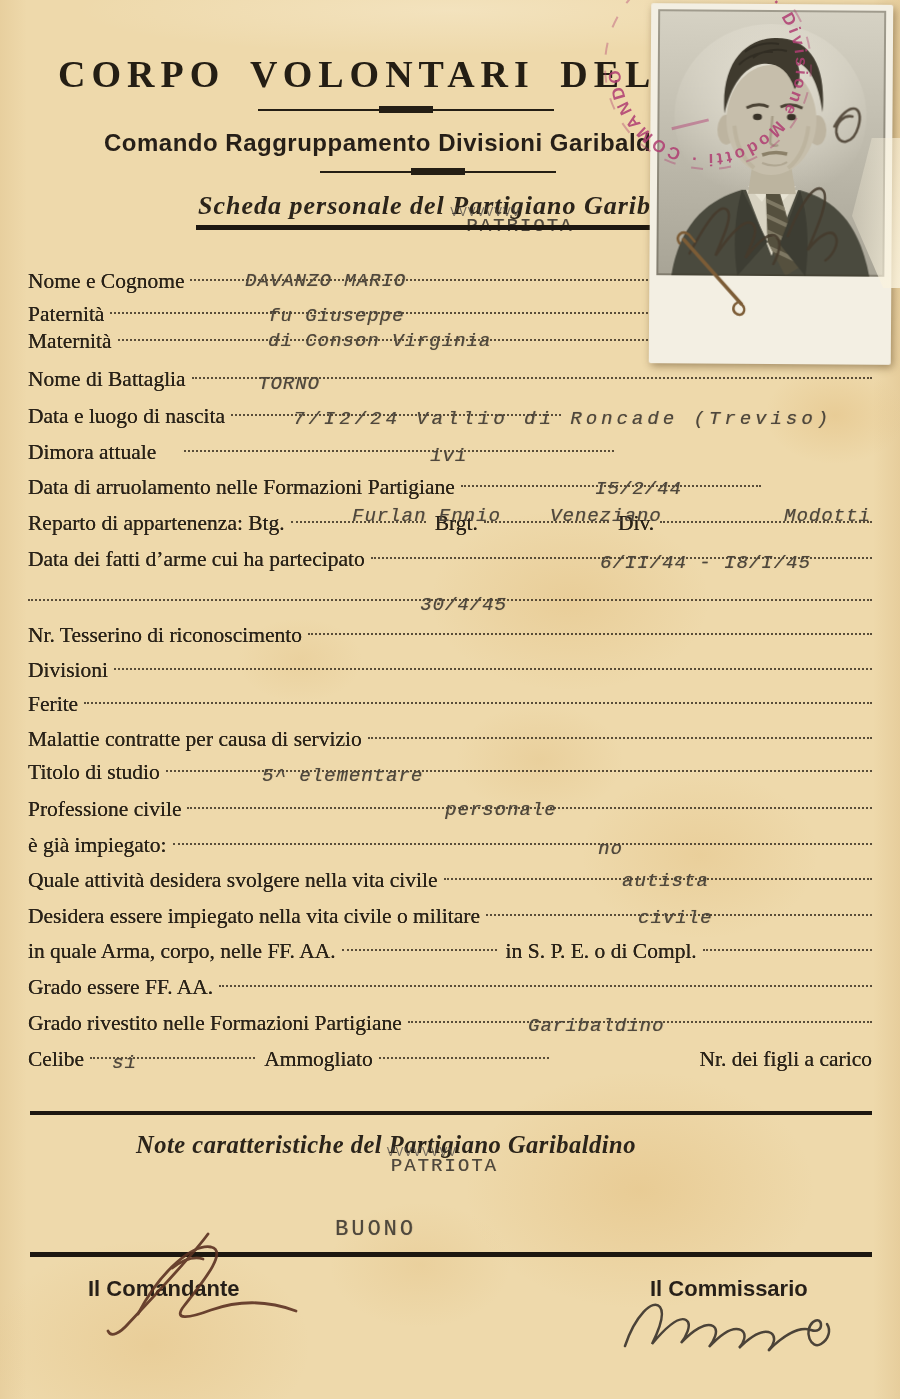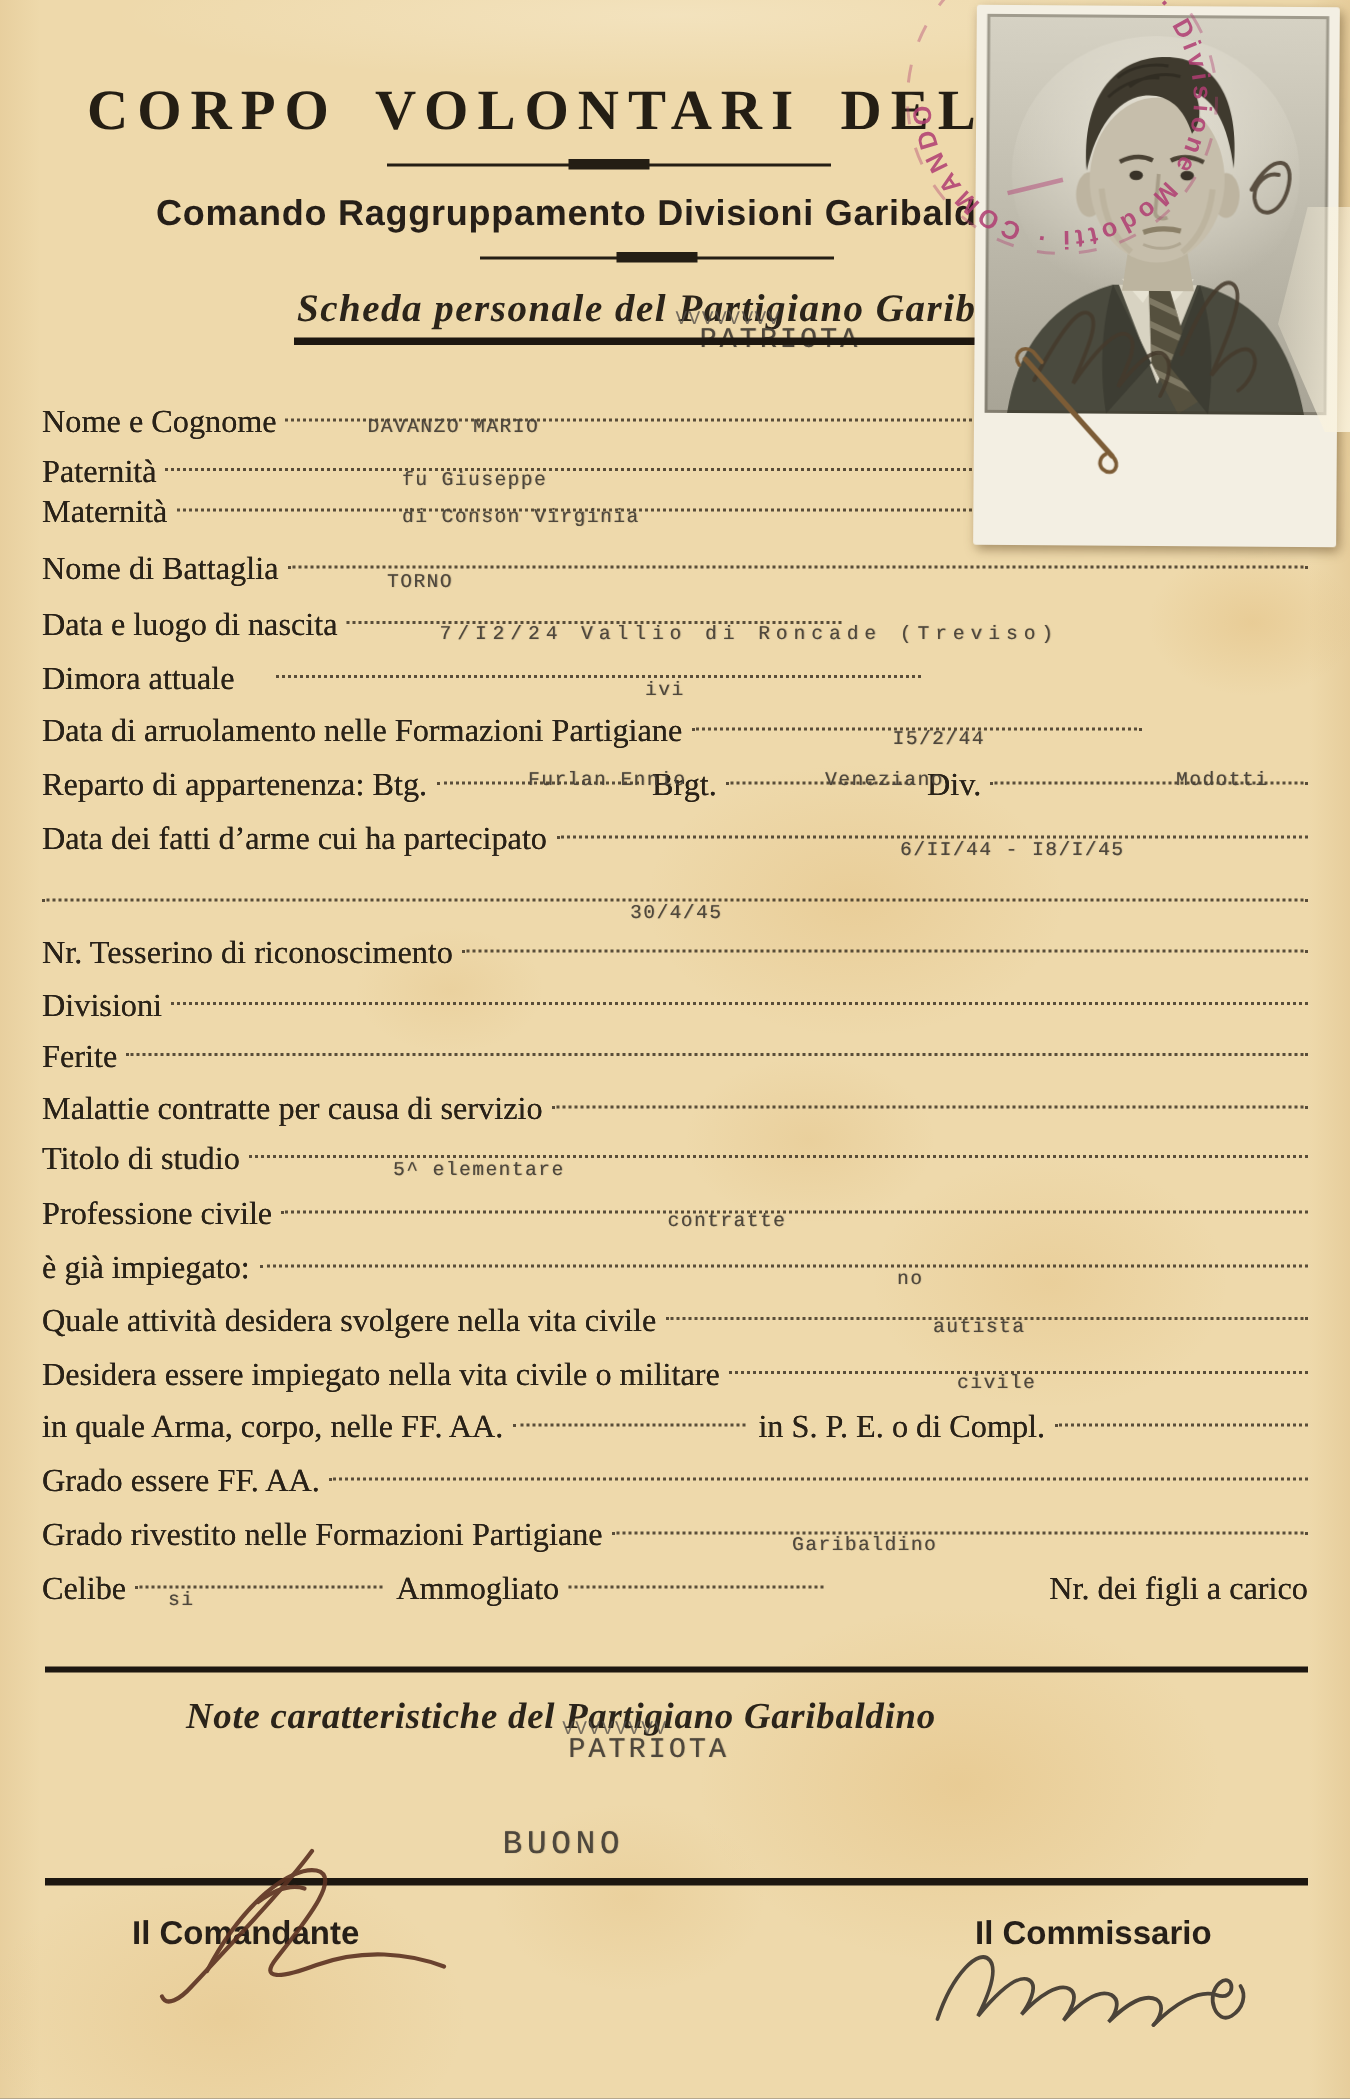--- a/index.html
+++ b/index.html
@@ -42,25 +42,25 @@
   .sep2{top:1252px;left:30px;width:842px;height:5px;}
   
   .row{position:absolute;left:28px;right:28px;height:37px;display:flex;align-items:center;}
   .lbl{font-size:21.5px;line-height:1.05;padding:0 6px 1px 0;white-space:nowrap;color:#292218;
     text-shadow:0 0 .4px #292218;}
   .lbl.mid{padding-left:9px;}
   .lbl.endcap{margin-left:auto;padding-right:0;}
   .fill{flex:1 1 auto;border-bottom:2px dotted rgba(62,52,36,.85);height:1px;margin-bottom:4px;}
   .fill.w135{flex:0 0 135px;}.fill.w125{flex:0 0 125px;}.fill.w155{flex:0 0 155px;}
   .fill.w165{flex:0 0 165px;}.fill.w170{flex:0 0 170px;}
-  .typed{position:absolute;font-family:"Liberation Mono","DejaVu Sans Mono",monospace;font-size:13px;
-    letter-spacing:1px;color:#4e473c;white-space:nowrap;text-shadow:.4px .3px .7px rgba(70,60,45,.55);}
+  .typed{position:absolute;font-family:"Liberation Mono","DejaVu Sans Mono",monospace;font-size:19px;
+    letter-spacing:1px;color:#4e473c;white-space:nowrap;text-shadow:.4px .3px .7px rgba(70,60,45,.55);font-style:italic;}
   .typed.wide{letter-spacing:4px;}
   
-  .note-line{position:absolute;top:1131px;left:0;width:748px;text-align:center;font-style:italic;
+  .note-line{position:absolute;top:1131px;left:12px;width:748px;text-align:center;font-style:italic;
     font-weight:bold;font-size:24.5px;letter-spacing:.5px;}
   .rating{position:absolute;top:1217px;left:335px;font-family:"Liberation Mono","DejaVu Sans Mono",monospace;
     font-size:22px;letter-spacing:3px;color:#4e473c;text-shadow:.4px .3px .7px rgba(70,60,45,.55);}
   .sig-label{position:absolute;font-family:"Liberation Sans",sans-serif;font-weight:bold;font-size:22px;color:#261f18;}
   .lab-comandante{top:1276px;left:88px;}
   .lab-commissario{top:1276px;left:650px;}
   svg.sig{position:absolute;overflow:visible;}
   .sig-comandante{left:80px;top:1230px;}
   .sig-commissario{left:615px;top:1286px;}
   
@@ -183,21 +183,21 @@
 
   <div class="row" style="top:754px">
     <span class="lbl">Titolo di studio</span>
     <span class="fill"></span>
     <span class="typed" style="left:234px;bottom:4px">5^ elementare</span>
   </div>
 
   <div class="row" style="top:791px">
     <span class="lbl">Professione civile</span>
     <span class="fill"></span>
-    <span class="typed" style="left:417px;bottom:7px">contratte</span>
+    <span class="typed" style="left:417px;bottom:7px">personale</span>
   </div>
 
   <div class="row" style="top:827px">
     <span class="lbl">è già impiegato:</span>
     <span class="fill"></span>
     <span class="typed" style="left:570px;bottom:4px">no</span>
   </div>
 
   <div class="row" style="top:862px">
     <span class="lbl">Quale attività desidera svolgere nella vita civile</span>

